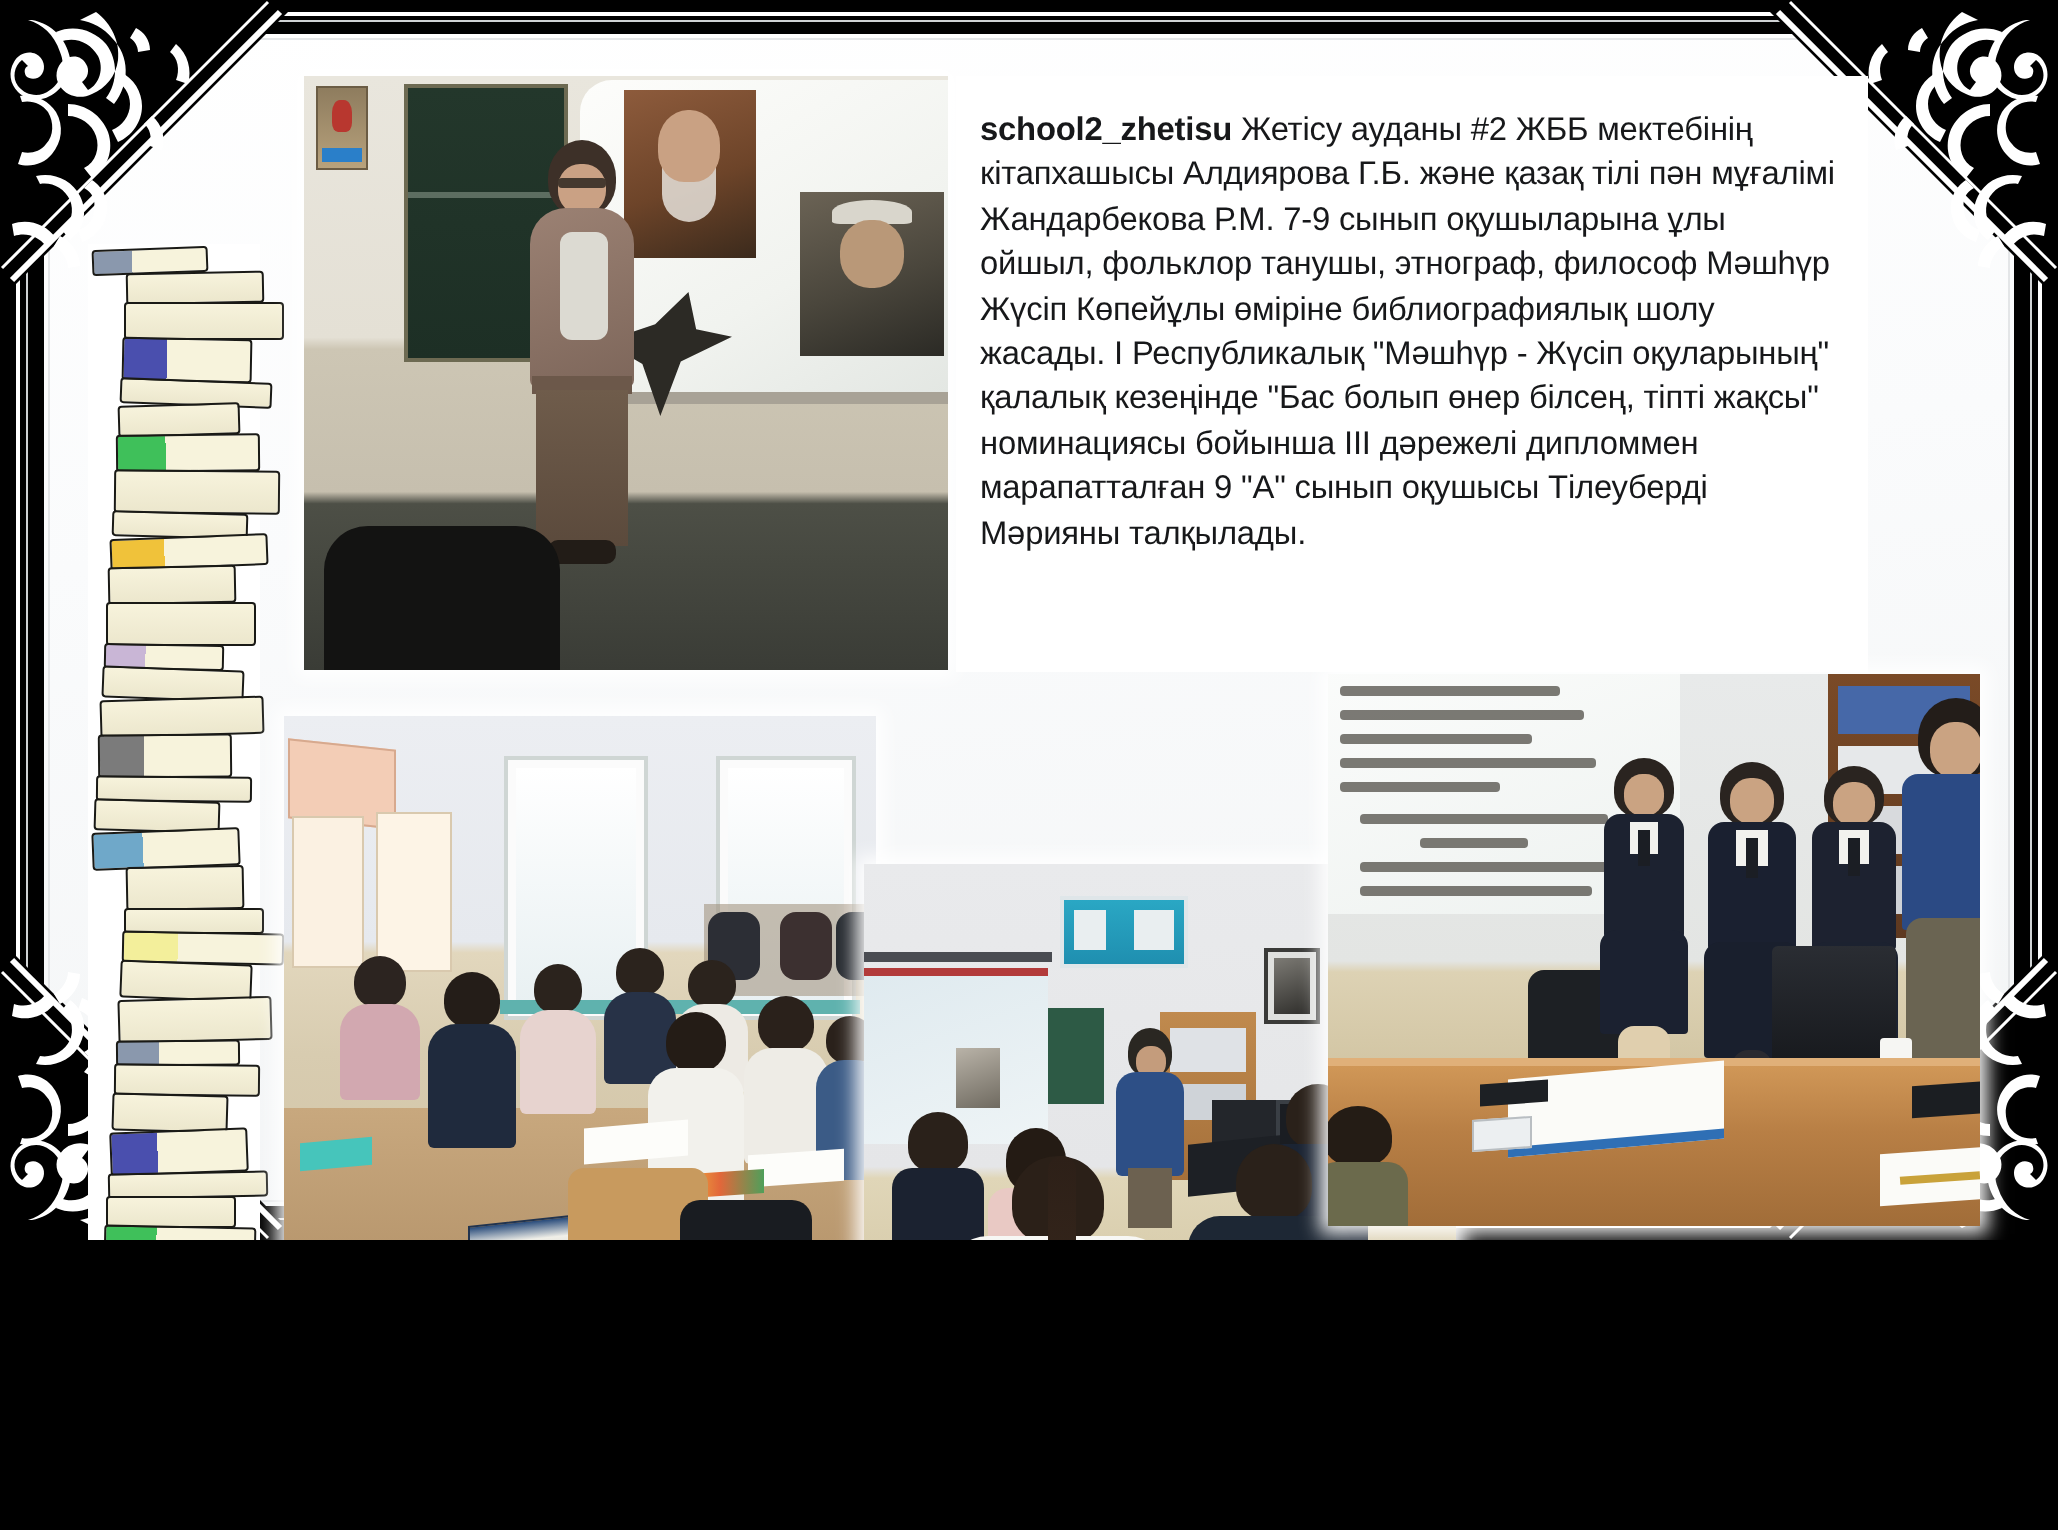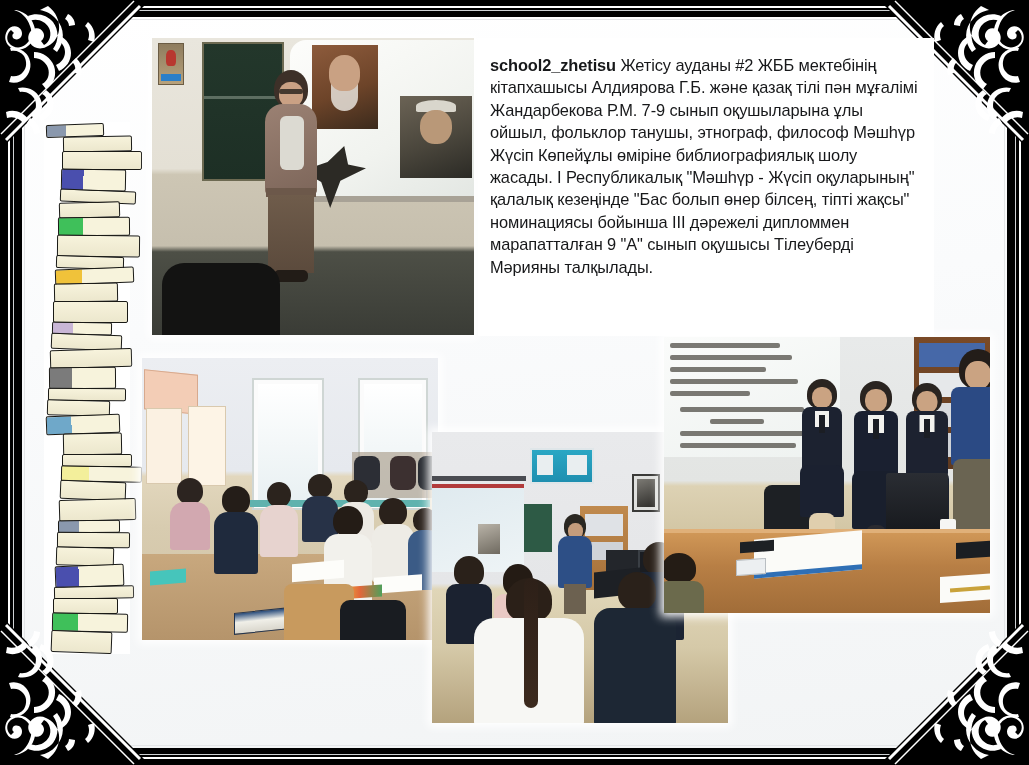--- a/index.html
+++ b/index.html
@@ -1,21 +1,21 @@
 <!DOCTYPE html>
 <html><head>
 <meta charset="utf-8">
 <style>
   html,body{margin:0;padding:0;}
   body{
     width:1029px;height:765px;overflow:hidden;
     background:#000;
     font-family:"Liberation Sans","DejaVu Sans",sans-serif;
   }
-  #stage{position:relative;width:1029px;height:765px;overflow:hidden;background:#7f1d1d;}
+  #stage{position:relative;width:1029px;height:620px;overflow:hidden;background:#7f1d1d;}
 
   
   .frame-black{position:absolute;inset:0;background:#000;}
   .frame-line-a{position:absolute;left:8px;top:6px;right:8px;bottom:6px;
     border:2px solid #ffffff;}
   .frame-line-b{position:absolute;left:13px;top:10px;right:13px;bottom:10px;
     border:1px solid #cfd2d4;}
   .frame-line-c{position:absolute;left:24px;top:19px;right:24px;bottom:19px;
     border:1px solid #e4e6e8;}
 

